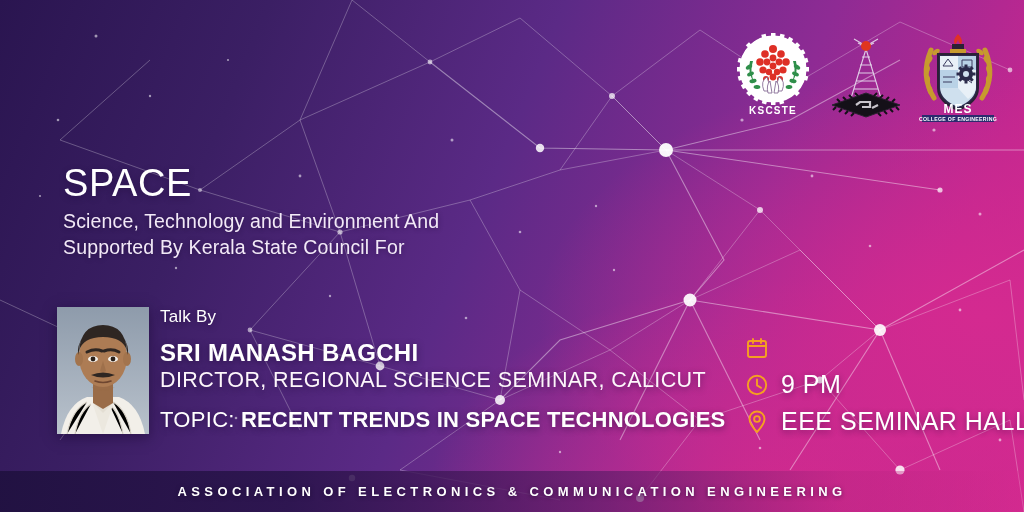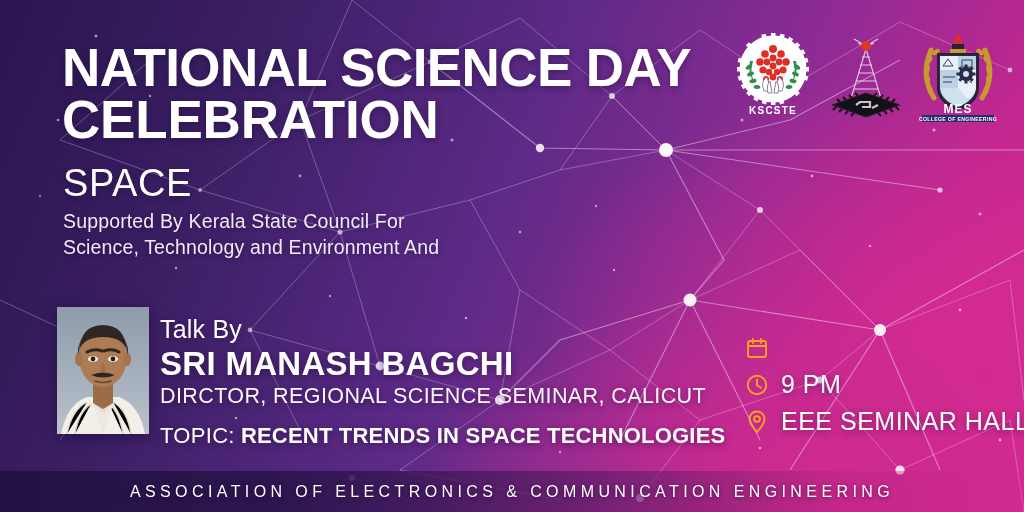--- a/index.html
+++ b/index.html
@@ -86,34 +86,33 @@
   .photo-frame svg { display: block; }
 
   .speaker {
     position: absolute;
     left: 160px;
     top: 308px;
     width: 580px;
   }
   .talk-by {
     color: #ffffff;
-    font-size: 25px;
+    font-size: 17px;
     font-weight: 300;
     letter-spacing: 0.2px;
     line-height: 1.1;
     text-shadow: 0 2px 6px rgba(28,8,52,0.45);
-    margin-top: 8px;
   }
   .speaker-name {
     color: #ffffff;
-    font-size: 33px;
+    font-size: 24px;
     font-weight: bold;
     letter-spacing: 0.3px;
     line-height: 1.15;
-    margin-top: 1px;
+    margin-top: 12px;
     text-shadow: 0 2px 7px rgba(28,8,52,0.5);
   }
   .speaker-role {
     color: #fdf6fb;
     font-size: 21.5px;
     font-weight: 300;
     letter-spacing: 0.4px;
     line-height: 1.2;
     margin-top: 2px;
     text-shadow: 0 2px 6px rgba(28,8,52,0.5);
@@ -178,22 +177,22 @@
         rgba(42,20,76,0.90) 28%,
         rgba(92,28,104,0.70) 58%,
         rgba(183,36,129,0.42) 82%,
         rgba(214,42,144,0.30) 100%);
     display: flex;
     align-items: center;
     justify-content: center;
   }
   .footer-text {
     color: #ffffff;
-    font-size: 16px;
-    font-weight: 400;
+    font-size: 13px;
+    font-weight: 700;
     letter-spacing: 4.4px;
     white-space: nowrap;
     text-shadow: 0 1px 4px rgba(18,4,38,0.6);
   }
 
   
   .logos {
     position: absolute;
     left: 734px;
     top: 31px;
@@ -469,30 +468,26 @@
           </g>
           <path d="M24,24 L64,24 L64,58 q0,14 -20,22 q-20,-8 -20,-22 Z" fill="none" stroke="#2b2035" stroke-width="2"></path>
         </g>
         <text x="44" y="83" text-anchor="middle" fill="#ffffff" font-family="Liberation Sans, sans-serif" font-size="12" font-weight="bold" letter-spacing="1">MES</text>
         <rect x="8" y="85" width="72" height="7" fill="#2b2a6e"></rect>
         <text x="44" y="90.6" text-anchor="middle" fill="#ffffff" font-family="Liberation Sans, sans-serif" font-size="5.2" font-weight="bold" letter-spacing="0.3">COLLEGE OF ENGINEERING</text>
       </svg>
     </div>
   </div>
 
-  <div class="headline">
-    <div class="title-line">NATIONAL SCIENCE DAY</div>
-    <div class="title-line second">CELEBRATION</div>
-  </div>
 
   <div class="org">SPACE</div>
 
   <div class="support">
+    <div>Science, Technology and Environment And</div>
     <div>Supported By Kerala State Council For</div>
-    <div>Science, Technology and Environment And</div>
   </div>
 
   <div class="photo-frame">
     <svg width="92" height="127" viewBox="0 0 92 127" aria-hidden="true">
       <rect width="92" height="127" fill="#9aa6b4"></rect>
       <rect width="92" height="127" fill="url(#pbg)"></rect>
       <defs>
         <linearGradient id="pbg" x1="0" y1="0" x2="0" y2="1">
           <stop offset="0" stop-color="#8e9bab"></stop>
           <stop offset="1" stop-color="#b9c2cc"></stop>

